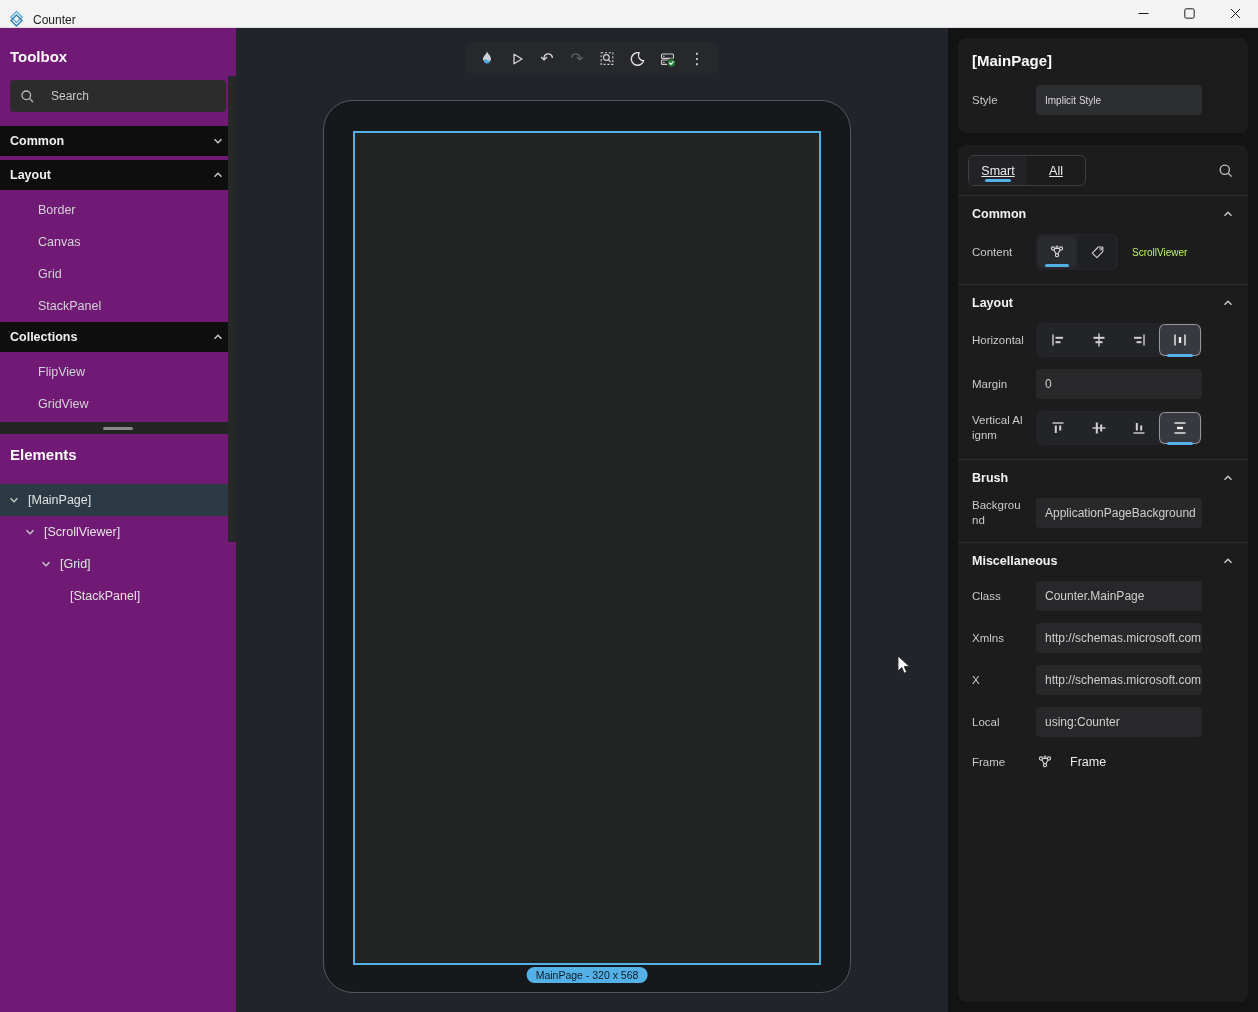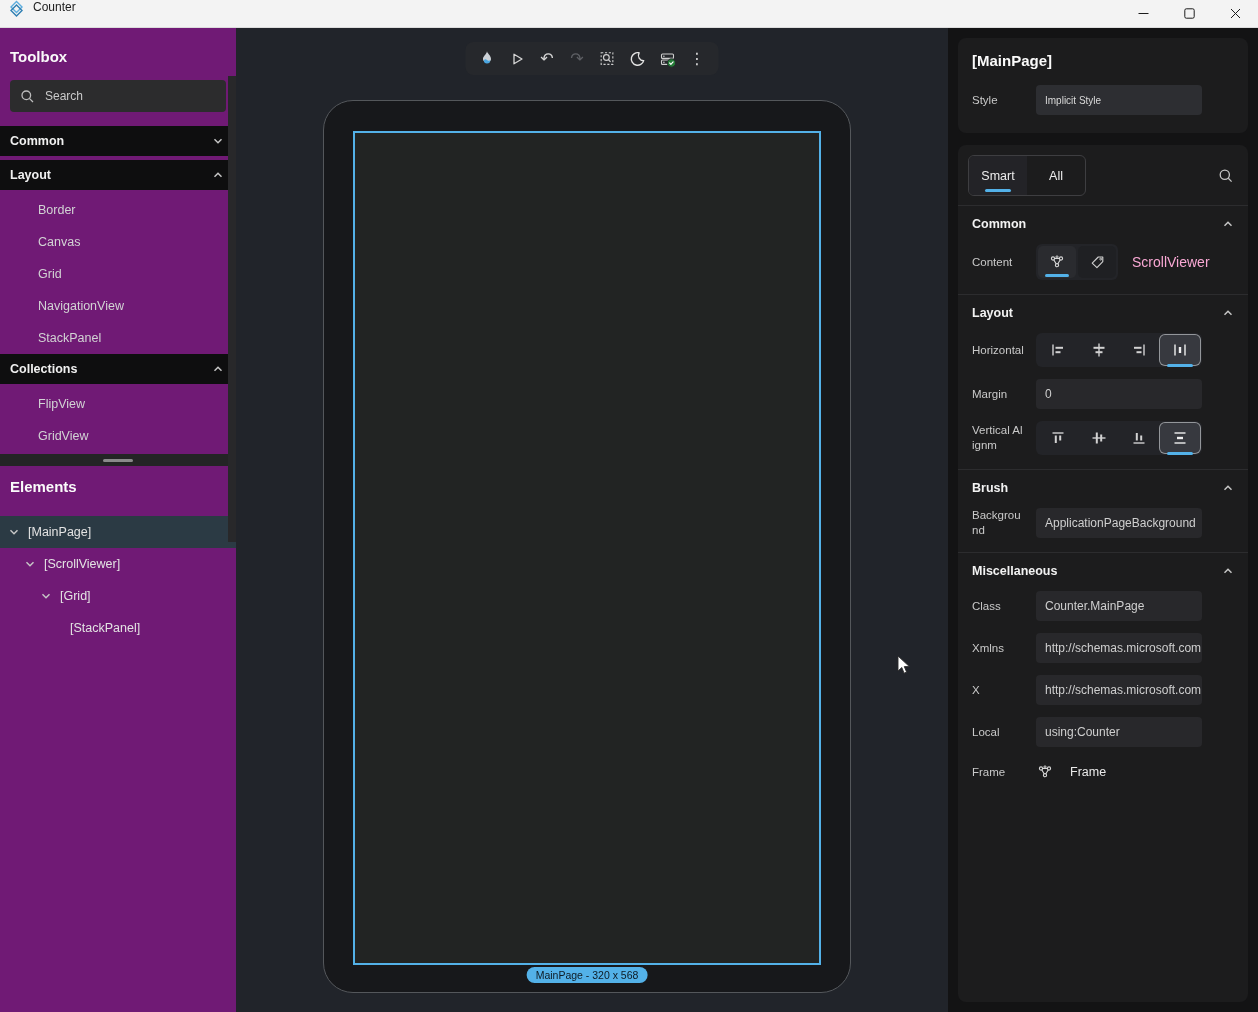--- a/index.html
+++ b/index.html
@@ -4,33 +4,33 @@
 <style>
   * { box-sizing: border-box; margin: 0; padding: 0; }
   html,body { width:1258px; height:1012px; }
   body {
     font-family:"Liberation Sans", sans-serif;
     background:#121213; color:#e6e6e6; overflow:hidden; position:relative;
   }
   svg { display:block; }
 
   
-  .titlebar{ height:28px; background:#f3f3f3; display:flex; align-items:flex-start; border-bottom:1px solid #dcdcdc; }
+  .titlebar{ height:28px; background:#f3f3f3; display:flex; align-items:flex-end; border-bottom:1px solid #dcdcdc; }
   .titlebar .logo{ margin:0 8px 0 8px; }
   .titlebar .title{ font-size:12px; color:#1c1c1c; }
   .win-controls{ margin-left:auto; display:flex; height:100%; }
   .win-btn{ width:46px; height:100%; display:flex; align-items:center; justify-content:center; background:transparent; border:none; cursor:default; }
 
   
   .app{ display:flex; height:984px; }
 
   
   .sidebar{ width:236px; flex:none; background:#701a75; position:relative; overflow:hidden; }
   .panel-heading{ font-size:15px; font-weight:bold; color:#fafafa; padding:20px 10px 0 10px; height:40px; }
-  .searchbox{ margin:12px 10px 14px 10px; height:32px; background:#2c2c2d; border-radius:4px; display:flex; align-items:center; padding:0 10px; gap:10px; }
+  .searchbox{ margin:12px 10px 14px 10px; height:32px; background:#2c2c2d; border-radius:4px; display:flex; align-items:center; padding:0 10px; gap:16px; }
   .searchbox .ph{ font-size:12px; color:#c9c9c9; }
   .sechead{ height:30px; background:#0e0e0f; display:flex; align-items:center; justify-content:space-between; padding:0 12px 0 10px; margin-bottom:4px; }
   .sechead .lbl{ font-size:12.5px; font-weight:bold; color:#f0f0f0; }
   .tbitem{ height:32px; display:flex; align-items:center; padding-left:38px; font-size:12.5px; color:#d2d3d4; cursor:default; }
   .scrolltrack{ position:absolute; right:0; top:48px; width:8px; height:466px; background:#28282a; }
   .splitter{ height:12px; background:#242425; display:flex; align-items:center; justify-content:center; margin-top:2px; }
   .splitter .handle{ width:30px; height:3px; border-radius:2px; background:#8a8a8a; }
   .tree{ margin-top:10px; }
   .trow{ height:32px; display:flex; align-items:center; gap:8px; font-size:12.5px; color:#e3e3e3; cursor:default; }
   .trow.selected{ background:#2b3a44; }
@@ -55,38 +55,38 @@
   .card-title{ font-size:15px; font-weight:bold; color:#fafafa; padding:14px 14px 10px 14px; }
   .prop{ display:flex; align-items:center; padding:6px 14px; }
   .plabel{ width:52px; flex:none; font-size:11.5px; color:#c9c9c9; line-height:1.3; word-break:break-all; }
   .pctl{ margin-left:12px; width:166px; flex:none; }
   .pinput{ height:30px; background:#28282b; border-radius:4px; display:flex; align-items:center; padding:0 9px; font-size:12px; color:#cfcfcf; white-space:nowrap; overflow:hidden; }
   .pinput.light{ background:#2d2e32; color:#d9d9d9; font-size:10px; }
   .head-card{ padding-bottom:12px; }
   .card2{ flex:1; display:flex; flex-direction:column; }
 
   .tabsrow{ display:flex; align-items:center; justify-content:space-between; padding:10px 14px 9px 10px; border-bottom:1px solid #2c2c2e; }
-  .tabbox{ display:flex; border:1px solid #3e3e41; border-radius:6px; overflow:hidden; height:41px; }
+  .tabbox{ display:flex; border:1px solid #3e3e41; border-radius:6px; overflow:hidden; height:31px;text-decoration:underline; }
   .tab{ width:58px; display:flex; align-items:center; justify-content:center; font-size:12.5px; color:#ececec; position:relative; cursor:default; }
   .tab.active{ background:#232327; }
   .tab .ind{ position:absolute; bottom:3px; left:50%; transform:translateX(-50%); width:26px; height:3px; border-radius:2px; background:#53b1e8; }
 
   .sect{ display:flex; justify-content:space-between; align-items:center; padding:11px 14px 7px 14px; }
   .sect.bordered{ border-top:1px solid #2c2c2e; margin-top:8px; }
   .sect .lbl{ font-size:12.5px; font-weight:bold; color:#f2f2f2; }
 
   .group{ display:flex; background:#232428; border-radius:6px; padding:2px; gap:1px; }
   .abtn{ width:40px; height:30px; display:flex; align-items:center; justify-content:center; border-radius:5px; position:relative; background:transparent; border:none; cursor:default; }
   .abtn.sel{ background:#37393f; box-shadow:0 0 0 1px #93969a; }
   .abtn .ind{ position:absolute; bottom:-2px; left:50%; transform:translateX(-50%); width:26px; height:3px; border-radius:2px; background:#53b1e8; z-index:2; }
   .toggle-group{ display:flex; background:#232428; border-radius:6px; padding:2px; gap:2px; }
   .togbtn{ width:38px; height:32px; display:flex; align-items:center; justify-content:center; border-radius:5px; position:relative; background:#1f2023; border:none; cursor:default; }
   .togbtn.sel{ background:#2a2b2f; }
   .content-row{ display:flex; align-items:center; padding:6px 14px; }
-  .content-val{ margin-left:14px; font-size:14px; color:#f9a8d4; }
+  .content-val{ margin-left:14px; font-size:10px; color:#bef264; }
   .frame-row{ display:flex; align-items:center; padding:10px 14px; }
   .frame-ctl{ margin-left:12px; display:flex; align-items:center; gap:16px; }
   .frame-val{ font-size:12.5px; color:#eaeaea; }
 </style>
 </head>
 <body>
 
 <header class="titlebar">
   <span class="logo">
     <svg width="17" height="17" viewBox="0 0 17 17">
@@ -143,23 +143,20 @@
     <div class="tbitem">
         <span>Border</span>
       </div>
     <div class="tbitem">
         <span>Canvas</span>
       </div>
     <div class="tbitem">
         <span>Grid</span>
       </div>
     <div class="tbitem">
-        <span>NavigationView</span>
-      </div>
-    <div class="tbitem">
         <span>StackPanel</span>
       </div>
 
     <div class="sechead">
       <span class="lbl">Collections</span>
       <svg class="chev" width="12" height="12" viewBox="0 0 12 12">
           <path d="M2.5 7.8 L6 4.2 L9.5 7.8" fill="none" stroke="#c7c7c7" stroke-width="1.4"></path>
         </svg>
     </div>
     <div class="tbitem">

